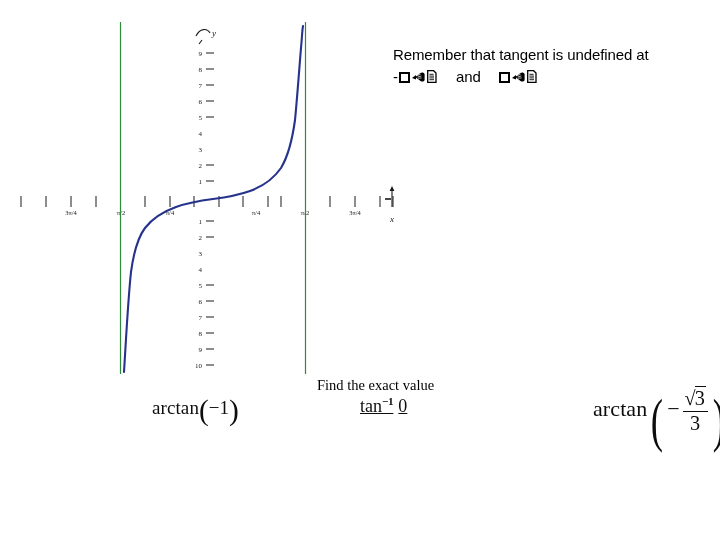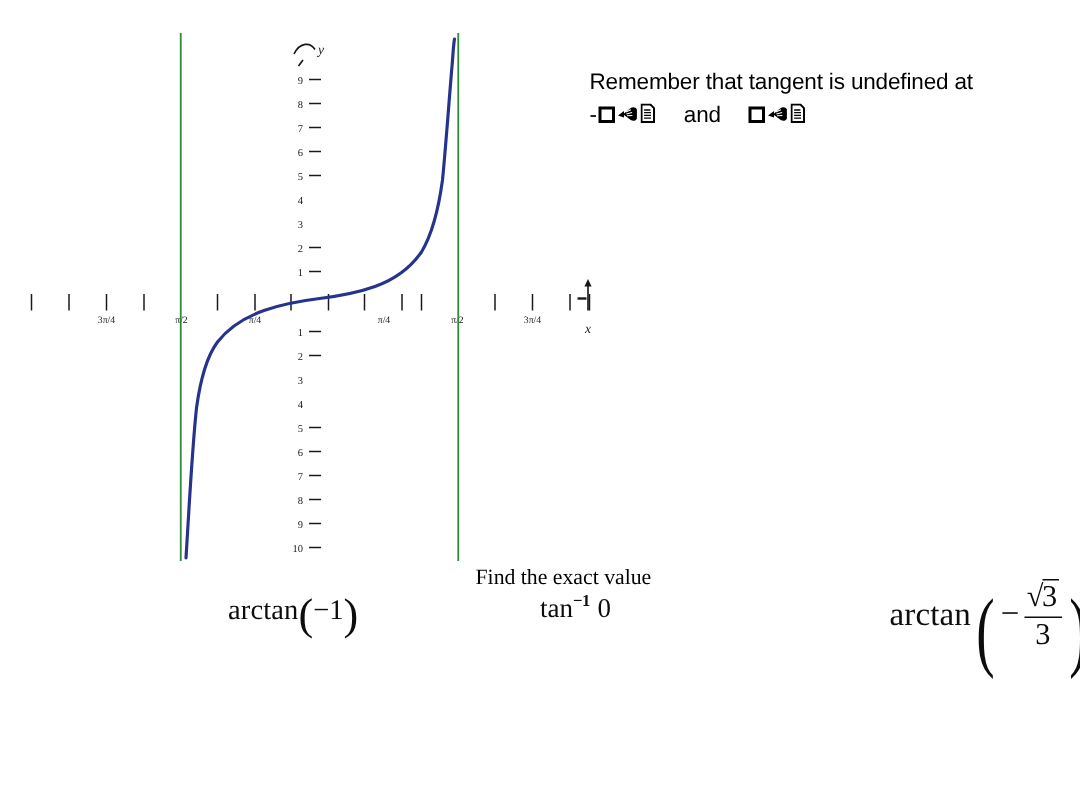--- a/index.html
+++ b/index.html
@@ -109,20 +109,21 @@
   #expr-1 {
     left: 152px;
     top: 396px;
     font-size: 19px;
     text-align: right;
   }
   #expr-2 {
     left: 360px;
     top: 396px;
     font-size: 18px;
+    text-decoration: underline;
   }
   #expr-3 {
     left: 593px;
     top: 388px;
     font-size: 22px;
   }
   .paren-big {
     font-size: 1.55em;
     vertical-align: -0.22em;
     font-weight: 300;

